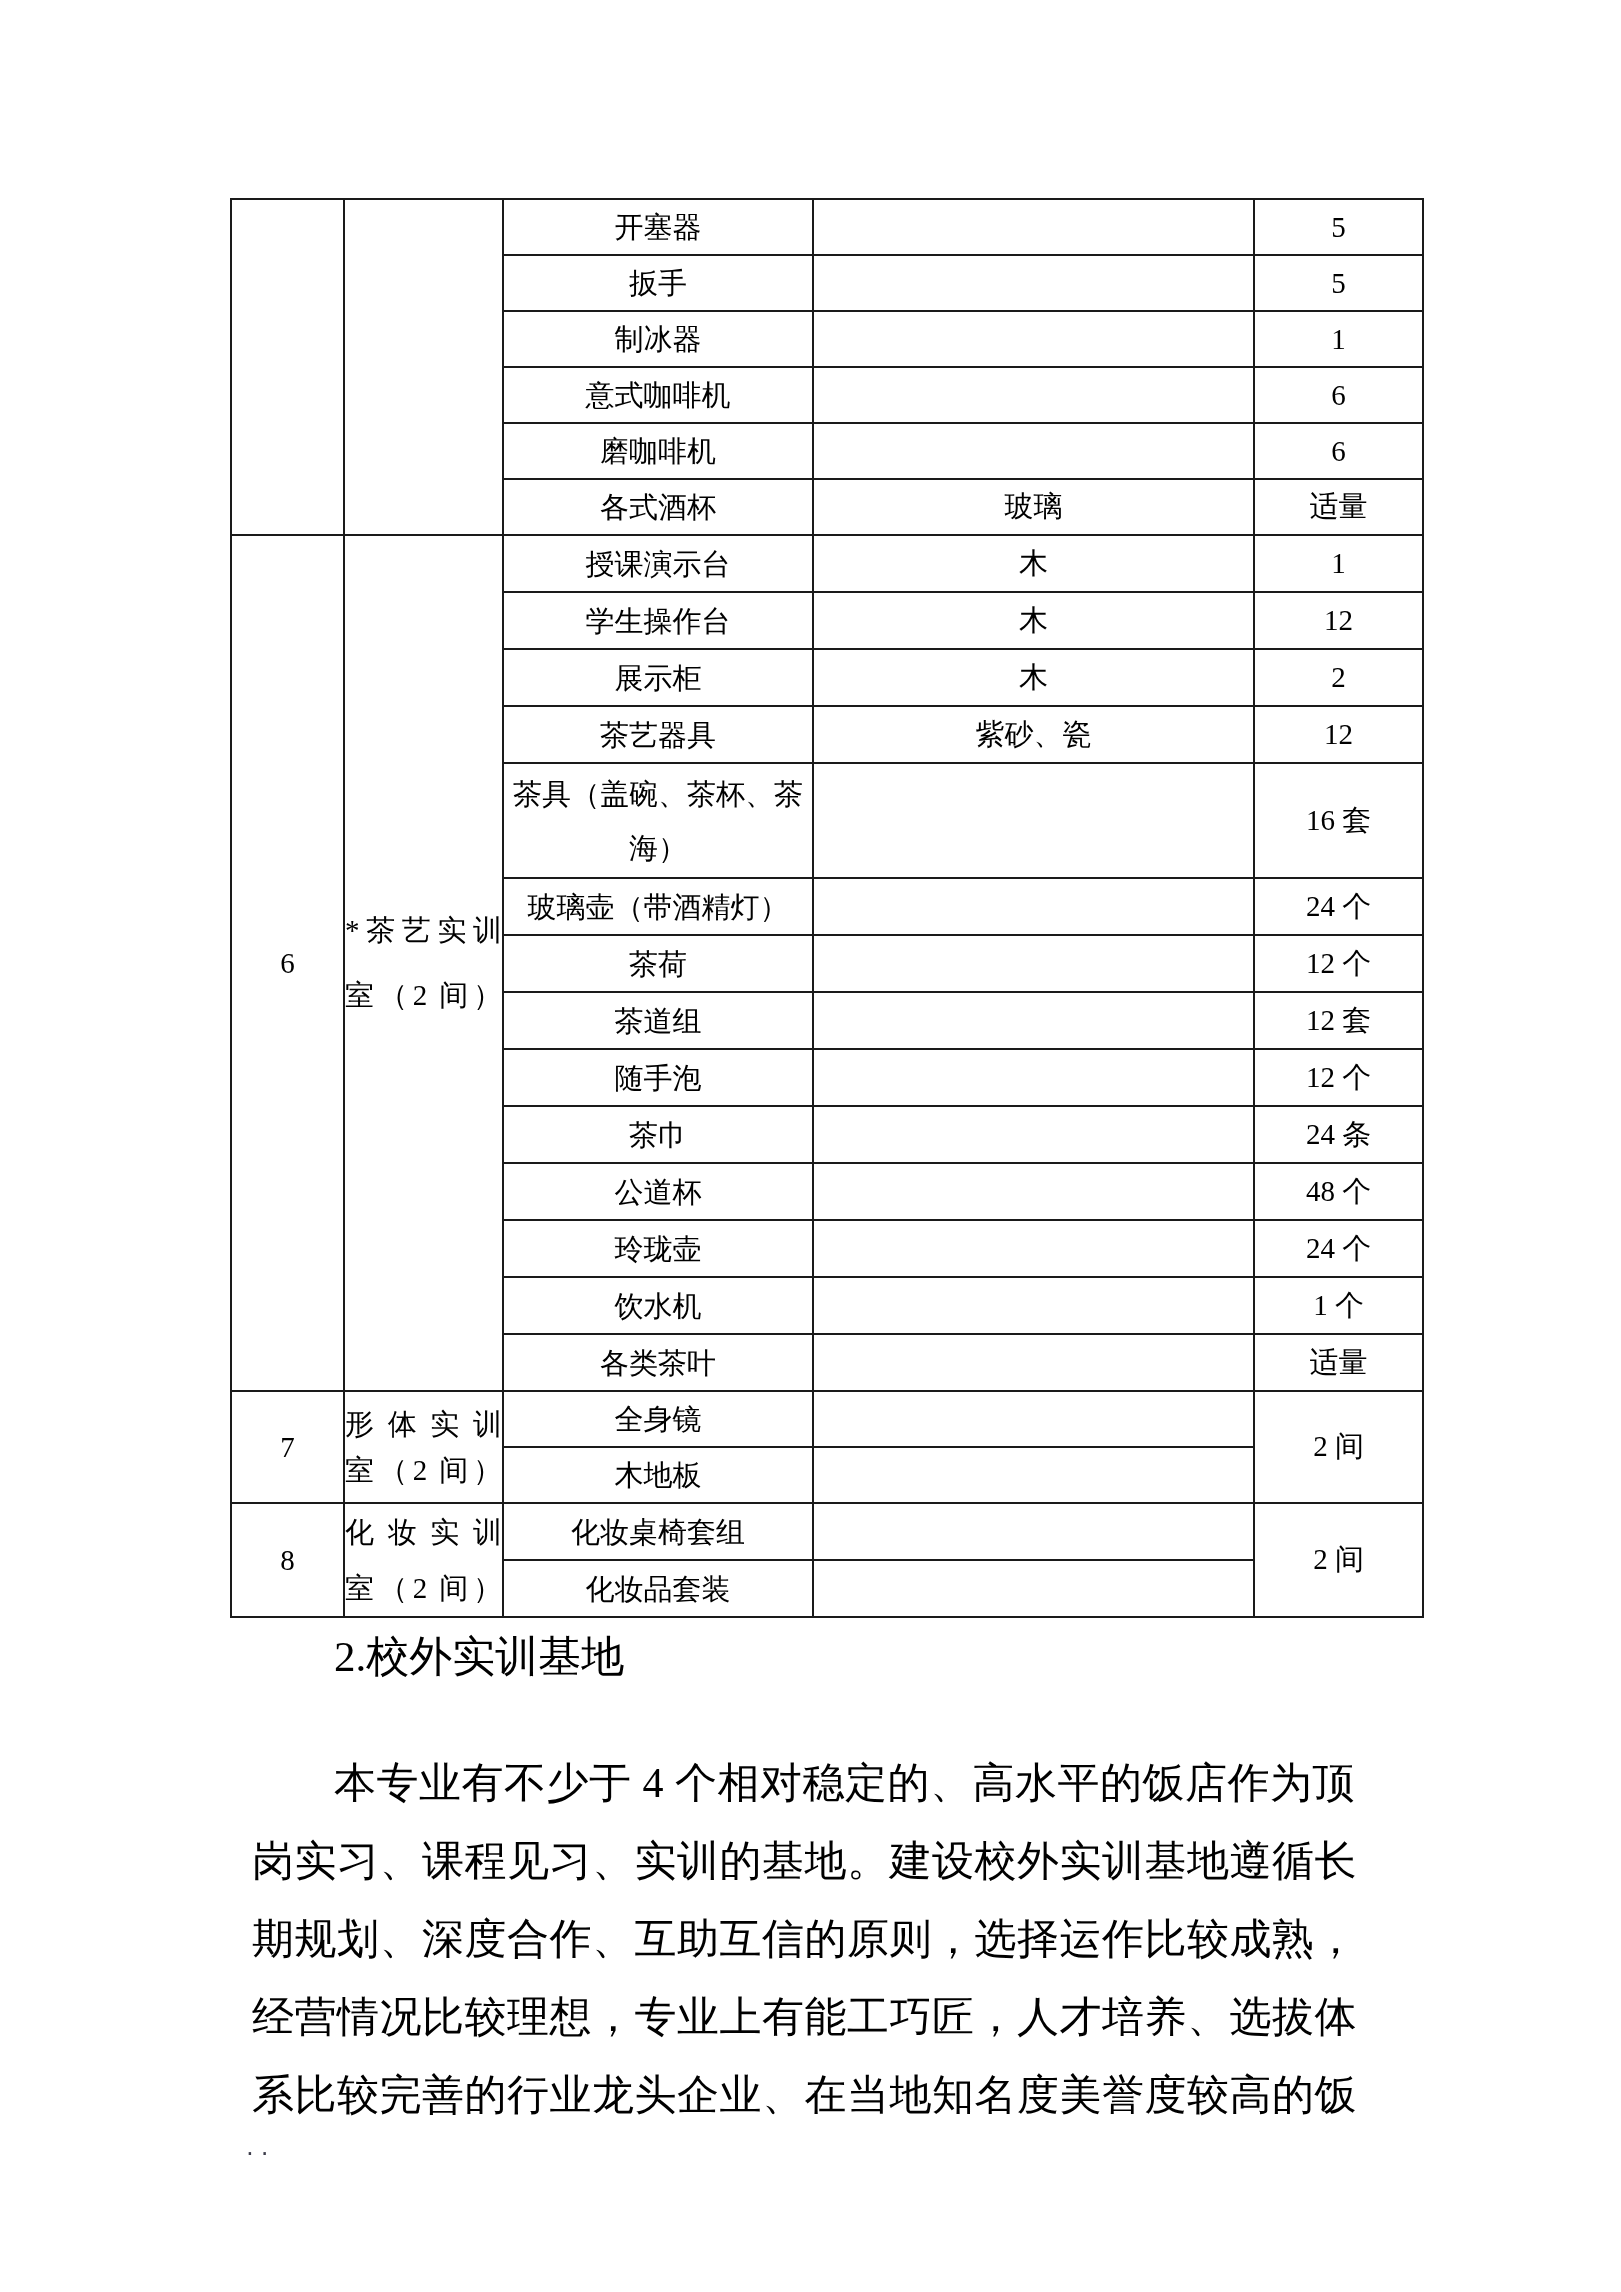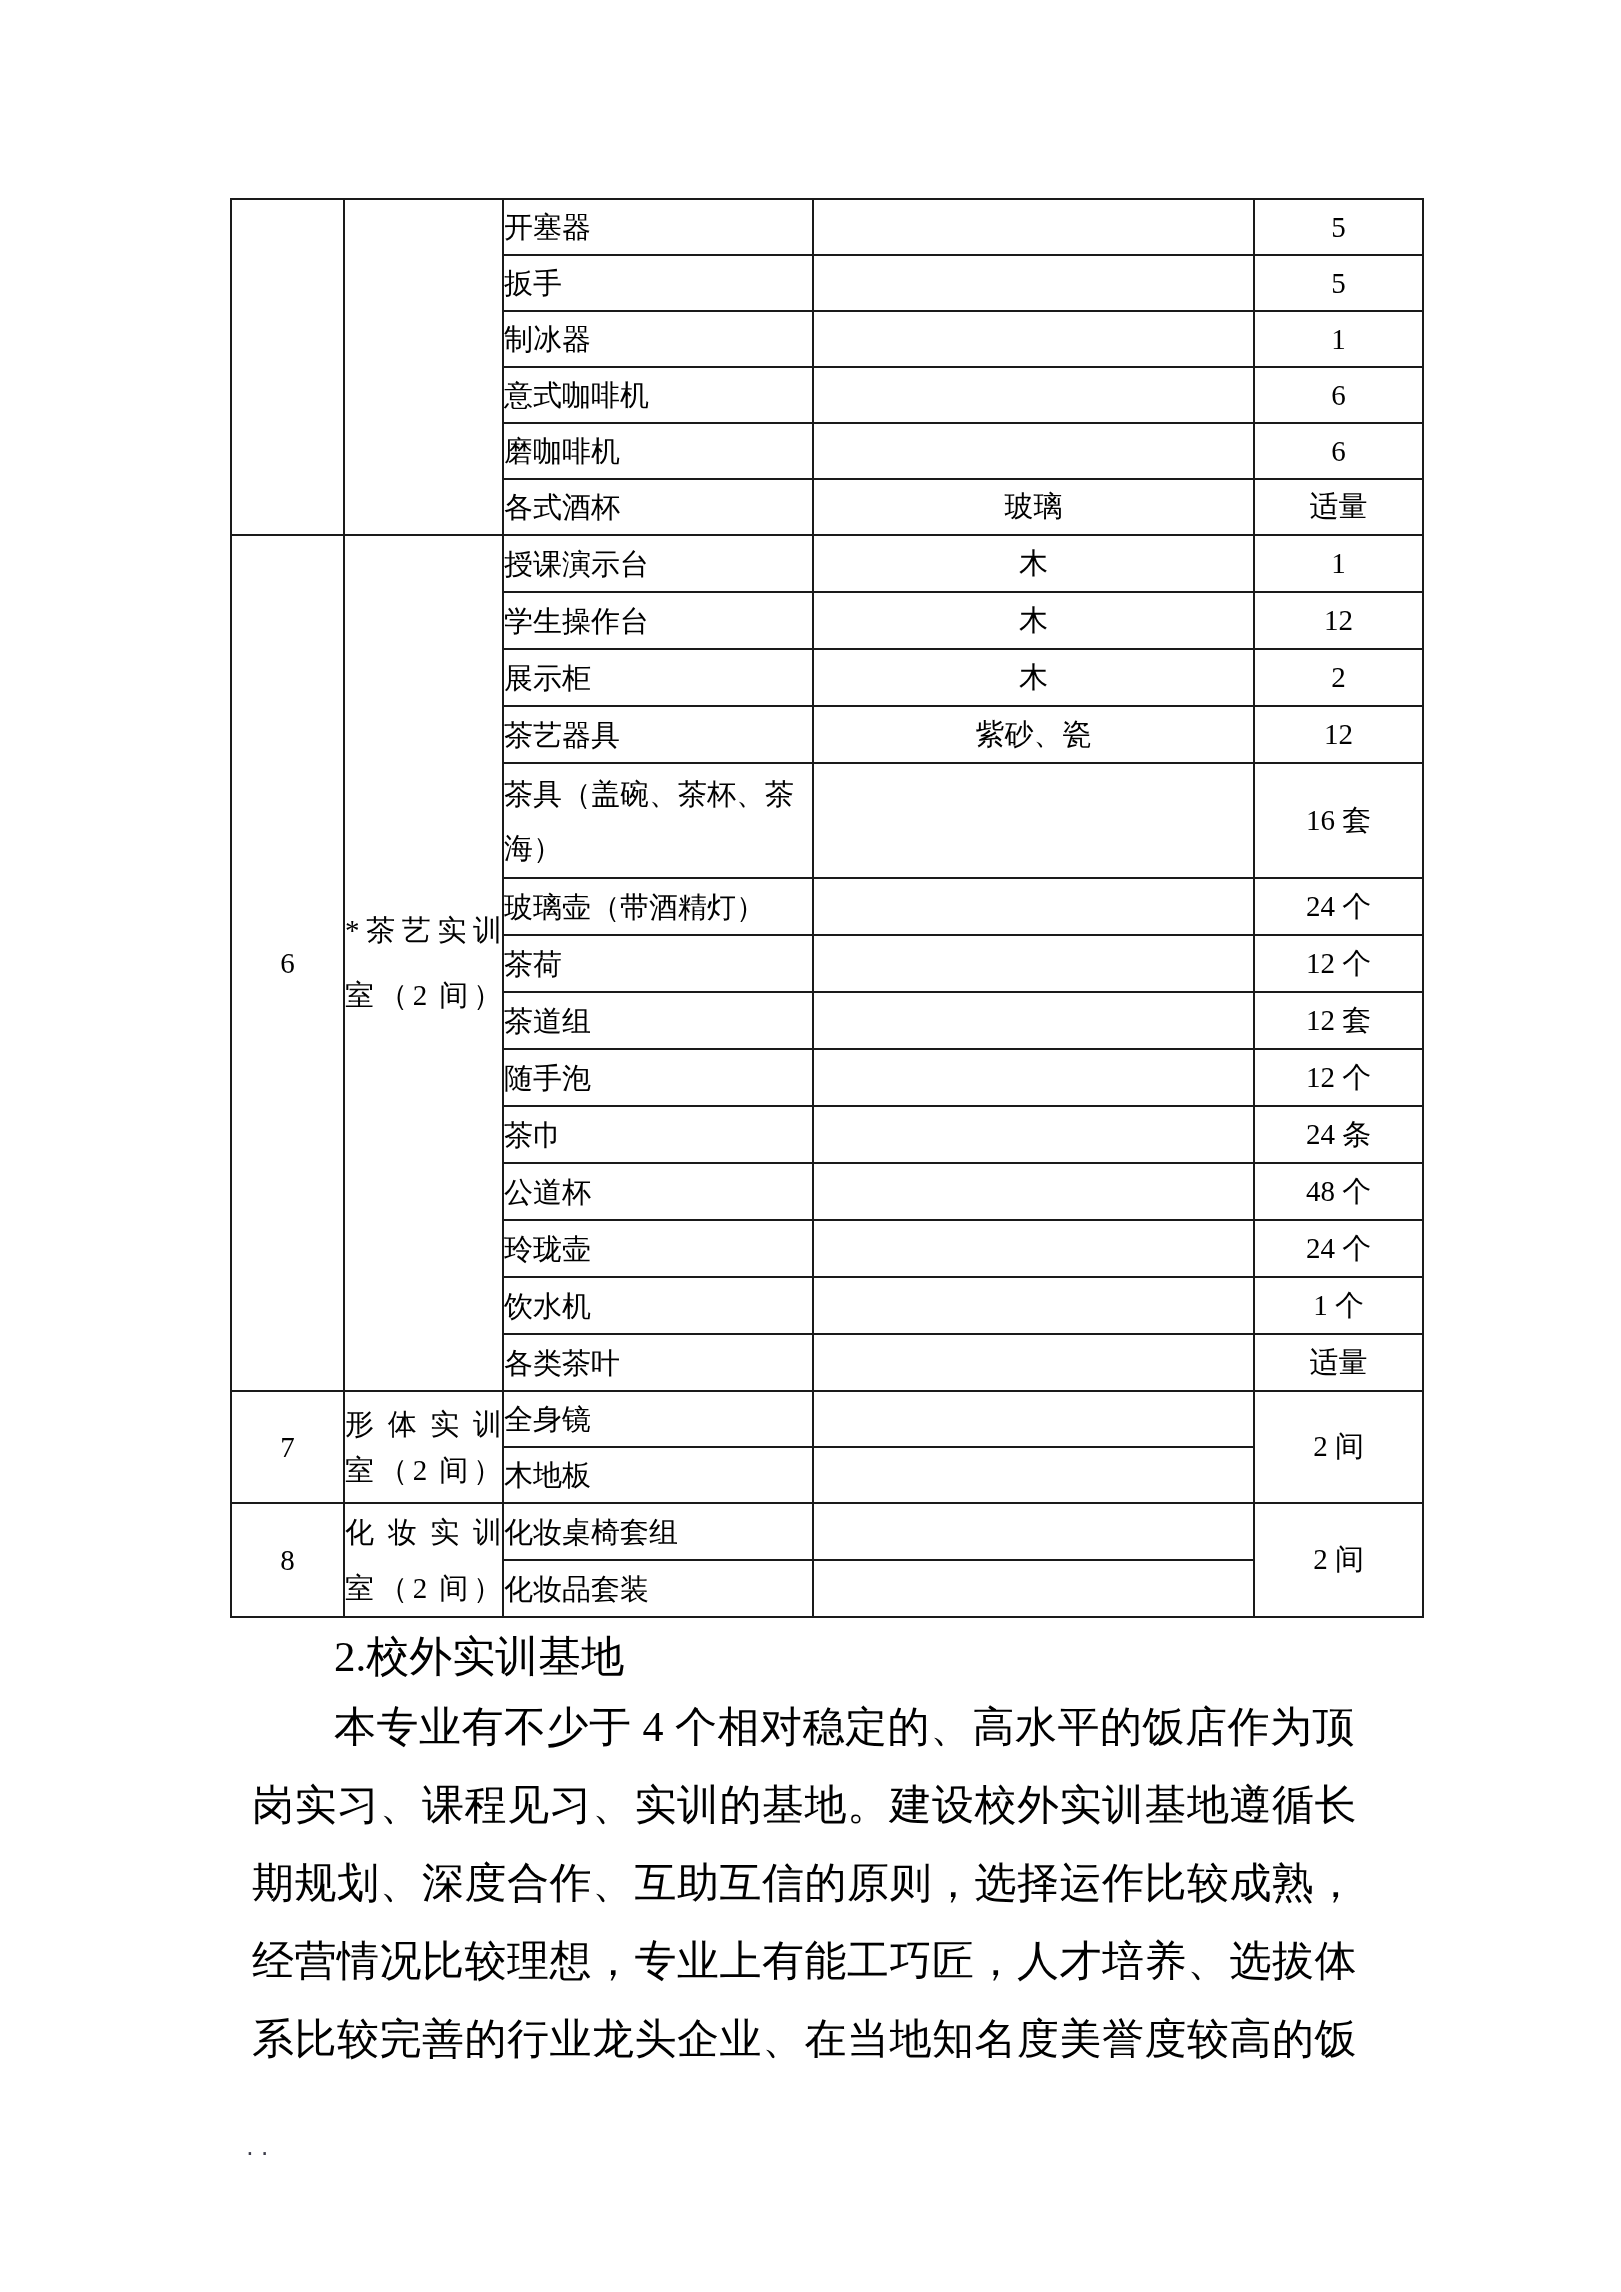--- a/index.html
+++ b/index.html
@@ -20,21 +20,21 @@
   }
   table.equip td{
     border:2px solid #1a1a1a;
     padding:0;
     font-size:29px;
     vertical-align:middle;
     overflow:hidden;
   }
   td.col-num{text-align:center;}
   td.col-equip{
-    text-align:left;
+    text-align:center;
     padding-left:12.7px;
     padding-right:2.9px;
     white-space:pre-line;
     word-break:break-all;
     line-height:54px;
   }
   td.col-mat{text-align:center;}
   td.col-qty{text-align:center;}
   td.room-cell{
     padding:0 9.8px;
@@ -53,21 +53,21 @@
     position:absolute;
     left:252px;top:1627px;
     width:1147px;
     font-size:43px;
     line-height:59px;
     text-indent:82px;
     white-space:nowrap;
   }
   .body-paragraph{
     position:absolute;
-    left:252px;top:1688px;
+    left:252px;top:1744px;
     width:1152px;
     font-size:42px;
   }
   .para-line{
     line-height:78px;
     white-space:nowrap;
     letter-spacing:0.5px;
   }
   .para-line.first{text-indent:82px;}
   .footer-dots{

